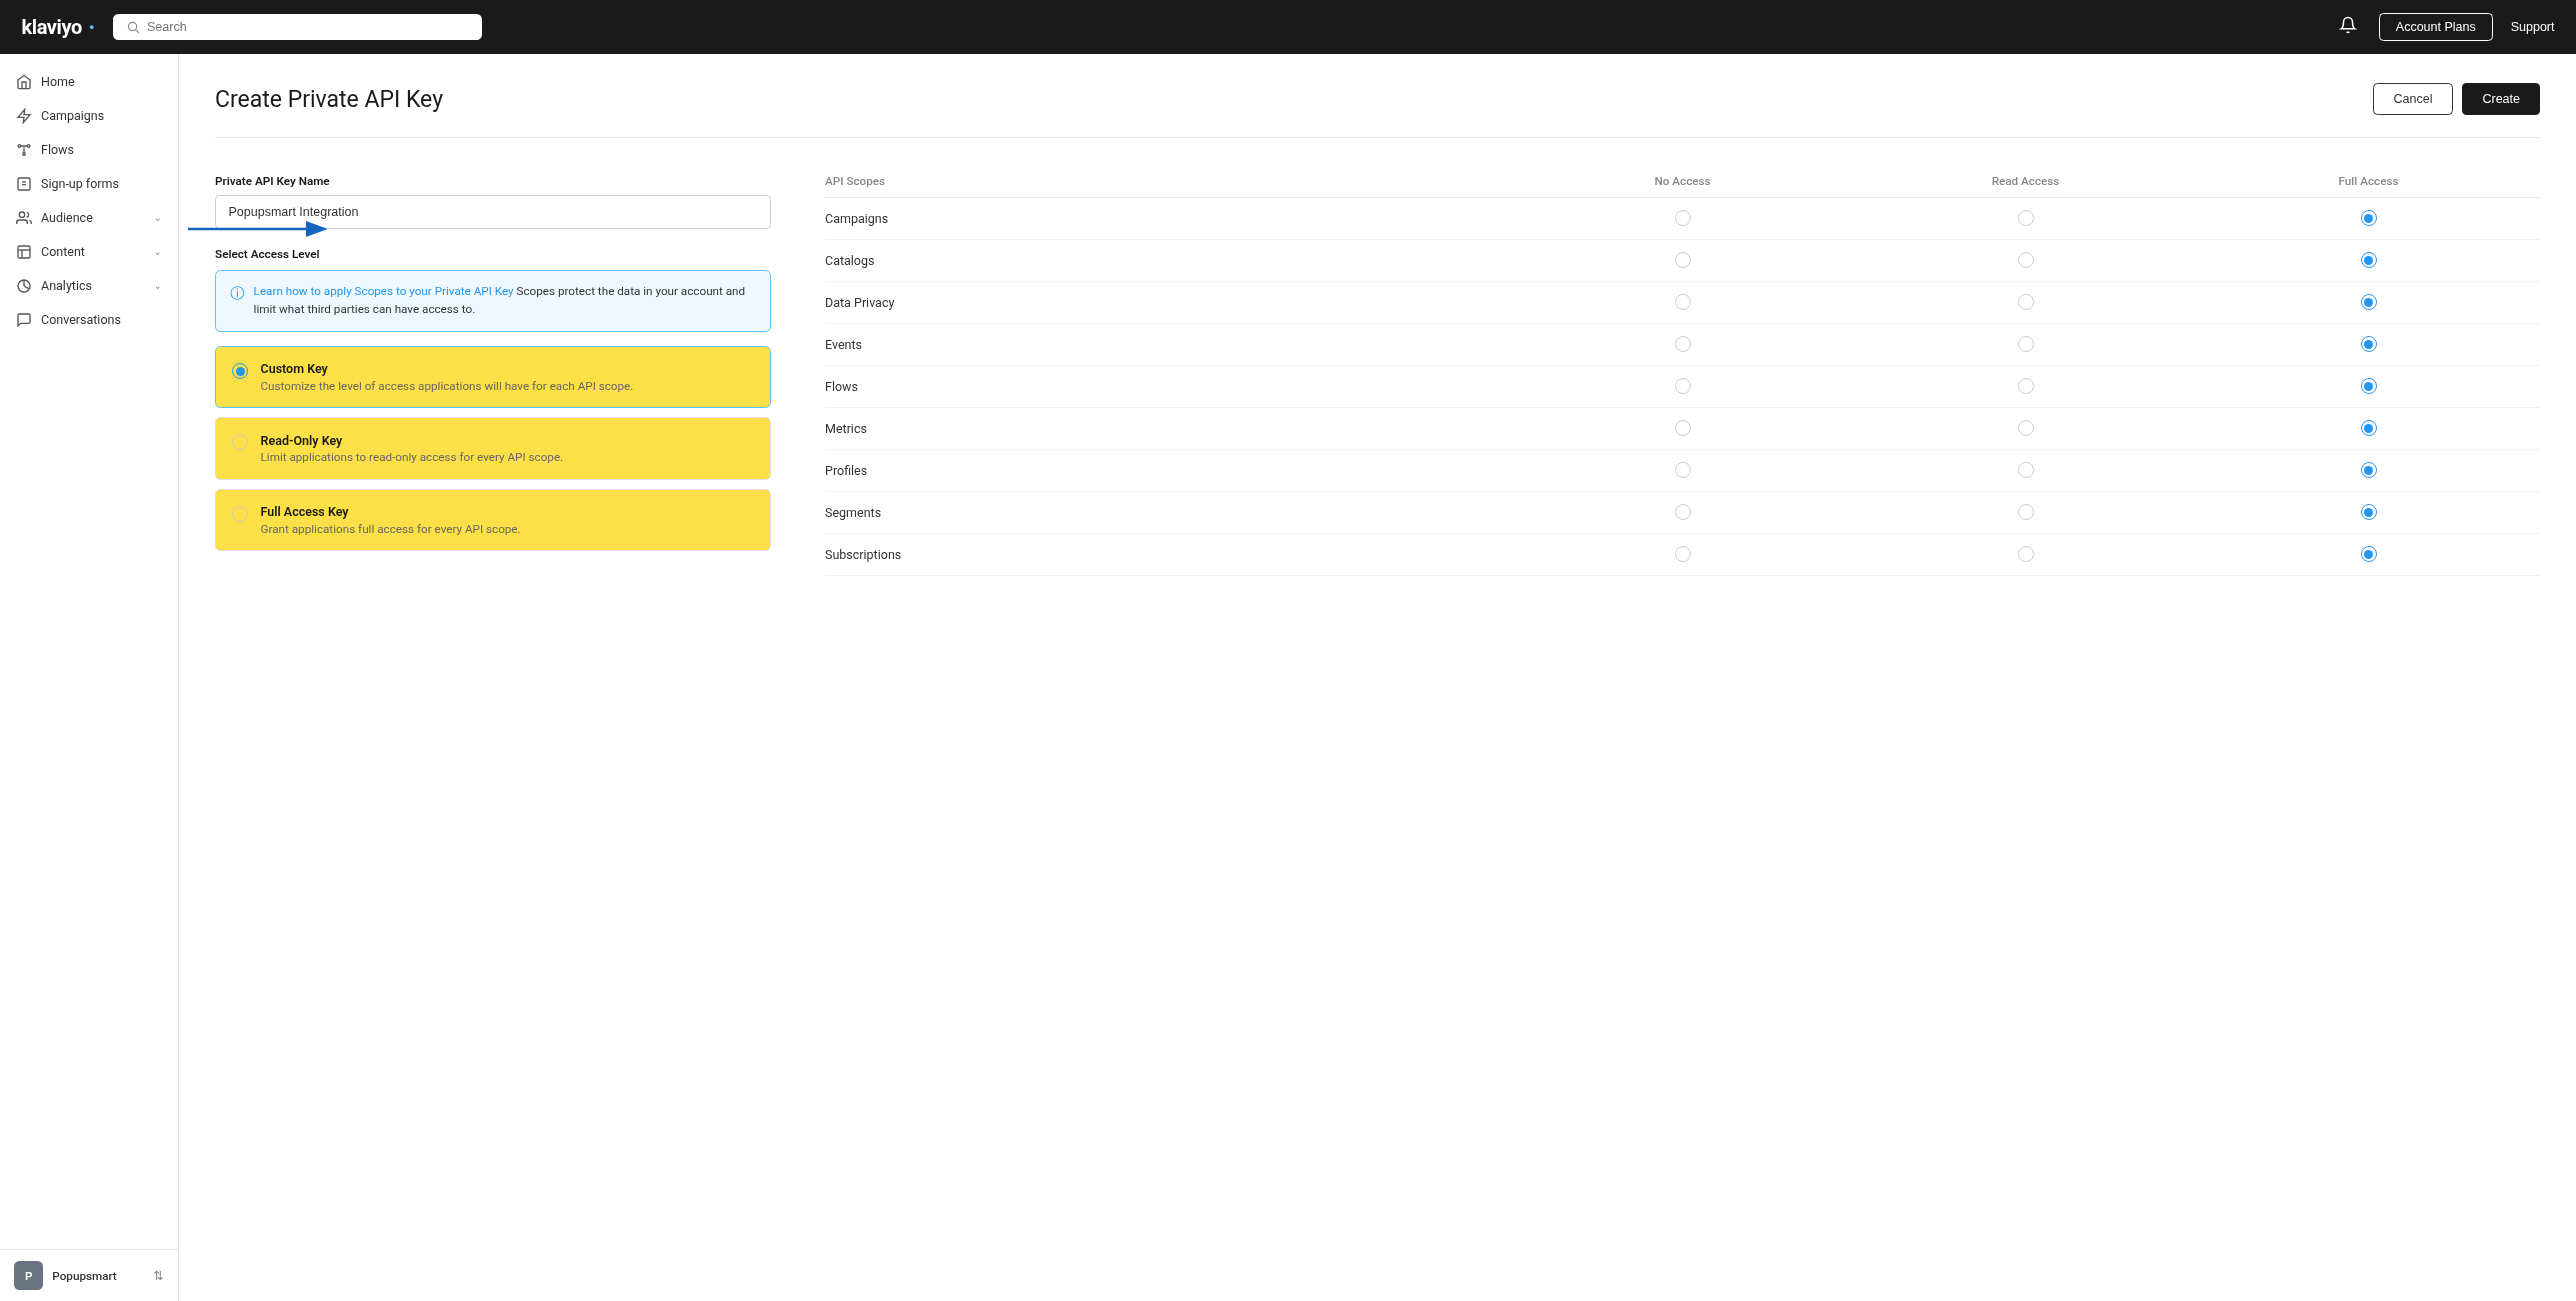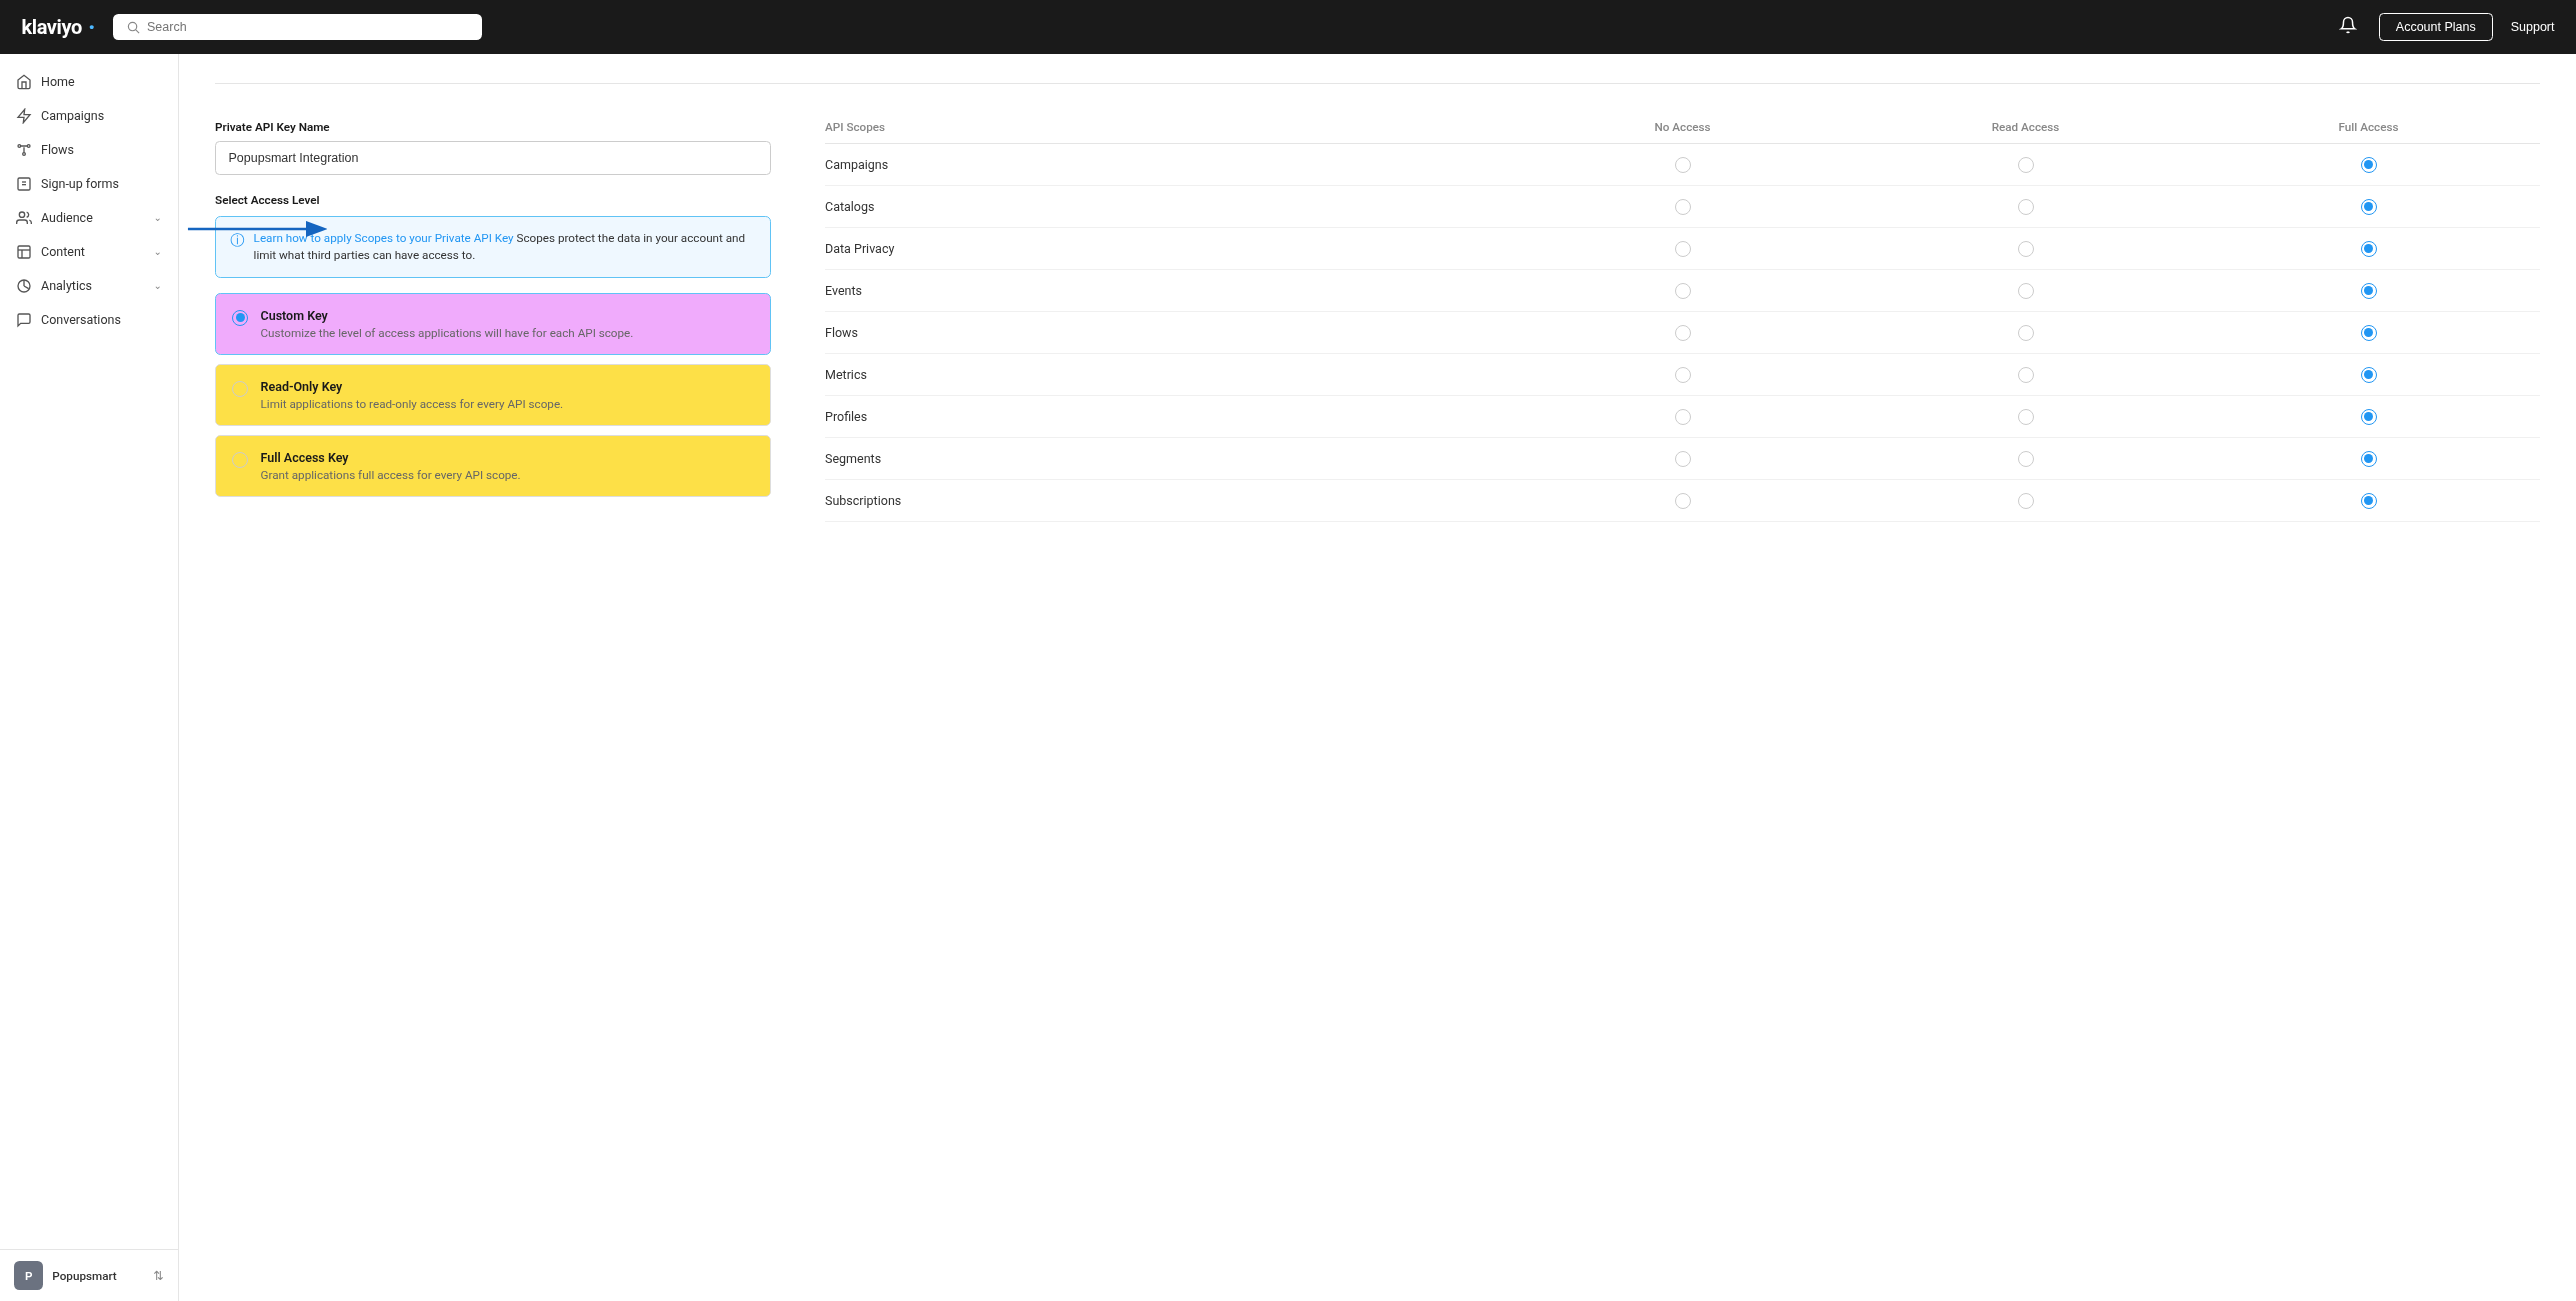--- a/index.html
+++ b/index.html
@@ -232,21 +232,21 @@
       padding: 14.3px 16px;
       margin-bottom: 9px;
       display: flex;
       align-items: flex-start;
       gap: 12.5px;
       cursor: pointer;
       background: #fde047;
     }
     .access-card.selected {
       border-color: #60c3f5;
-      background: #f0abfc;
+      background: #fde047;
     }
     .access-card .radio-btn {
       width: 16px;
       height: 16px;
       border-radius: 50%;
       border: 1.8px solid #ccc;
       flex-shrink: 0;
       margin-top: 1.8px;
       display: flex;
       align-items: center;
@@ -443,20 +443,27 @@
       <svg width="161" height="36" viewBox="0 0 180 40">
         <defs>
           <marker id="arrowhead" markerWidth="8" markerHeight="8" refX="6" refY="3" orient="auto">
             <polygon points="0 0, 8 3, 0 6" fill="#1565c0"></polygon>
           </marker>
         </defs>
         <line x1="10" y1="20" x2="160" y2="20" stroke="#1565c0" stroke-width="3" marker-end="url(#arrowhead)"></line>
       </svg>
     </div>
 
+    <div class="page-header">
+      <h1 class="page-title">Create Private API Key</h1>
+      <div class="header-actions">
+        <button class="btn-cancel">Cancel</button>
+        <button class="btn-create">Create</button>
+      </div>
+    </div>
 
     <hr class="divider">
 
     <div class="two-col">
 
       <div class="left-col">
         <label class="form-label">Private API Key Name</label>
         <input class="text-input" type="text" value="Popupsmart Integration" style="">
 
         <div class="section-label">Select Access Level</div>

